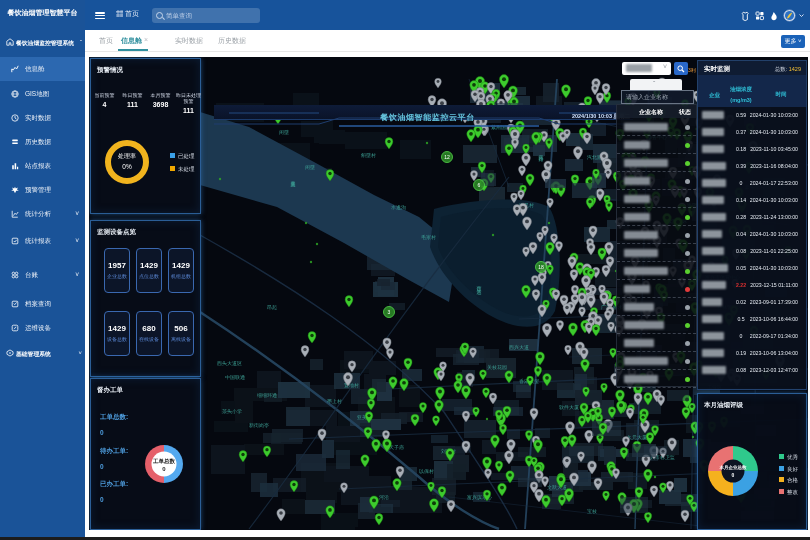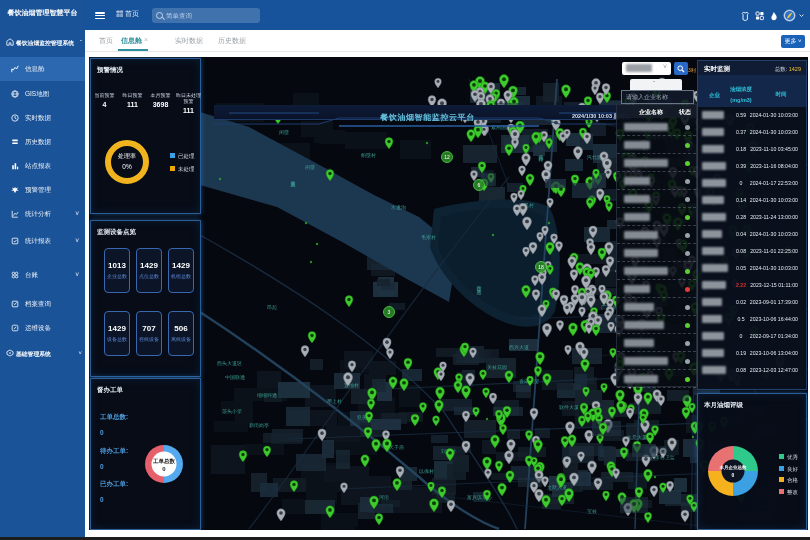--- a/index.html
+++ b/index.html
@@ -1065,25 +1065,25 @@
     <svg style="position:absolute;left:13px;top:80px;" width="46" height="46" viewBox="0 0 46 46">
       <circle cx="23" cy="23" r="19" fill="none" stroke="#f1b41e" stroke-width="6"></circle>
       <text x="23" y="18.5" fill="#fff" font-size="6" text-anchor="middle">处理率</text>
       <text x="23" y="29.5" fill="#fff" font-size="6.5" text-anchor="middle">0%</text>
     </svg>
     <div class="legend" style="left:79px;top:94px;"><i style="background:#3aa0e8;"></i>已处理</div>
     <div class="legend" style="left:79px;top:107px;"><i style="background:#f0a800;"></i>未处理</div>
   </div>
   <div class="panel" id="p2">
     <div class="ptitle">监测设备点览</div>
-    <div class="box6" style="left:13px;top:27px;"><b>1013</b>企业总数</div>
+    <div class="box6" style="left:13px;top:27px;"><b>1957</b>企业总数</div>
     <div class="box6" style="left:45px;top:27px;"><b>1429</b>点位总数</div>
     <div class="box6" style="left:77px;top:27px;"><b>1429</b>机组总数</div>
     <div class="box6" style="left:13px;top:90px;"><b>1429</b>设备总数</div>
-    <div class="box6" style="left:45px;top:90px;"><b>707</b>在线设备</div>
+    <div class="box6" style="left:45px;top:90px;"><b>680</b>在线设备</div>
     <div class="box6" style="left:77px;top:90px;"><b>506</b>离线设备</div>
   </div>
   <div class="panel" id="p3">
     <div class="ptitle">督办工单</div>
     <div class="wo" style="top:34px;">工单总数:</div>
     <div class="wo" style="top:50px;">0</div>
     <div class="wo" style="top:68px;">待办工单:</div>
     <div class="wo" style="top:84px;">0</div>
     <div class="wo" style="top:101px;">已办工单:</div>
     <div class="wo" style="top:117px;">0</div>

